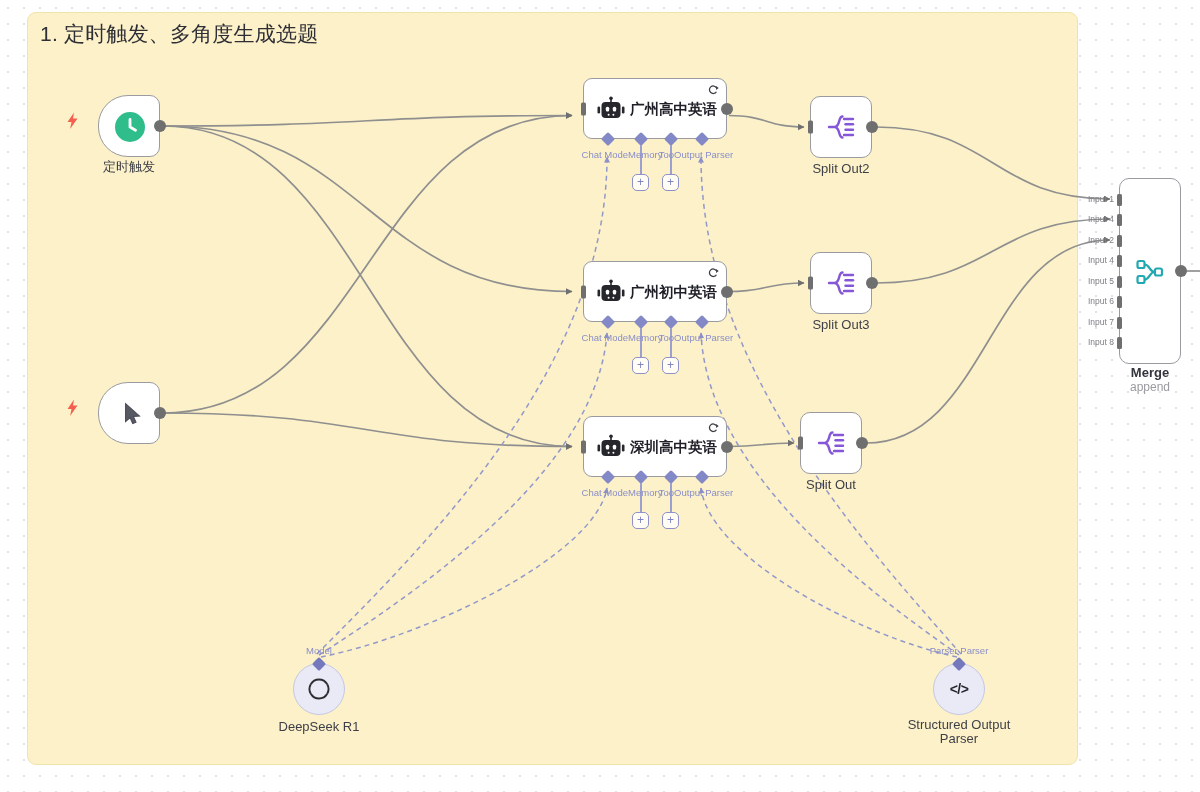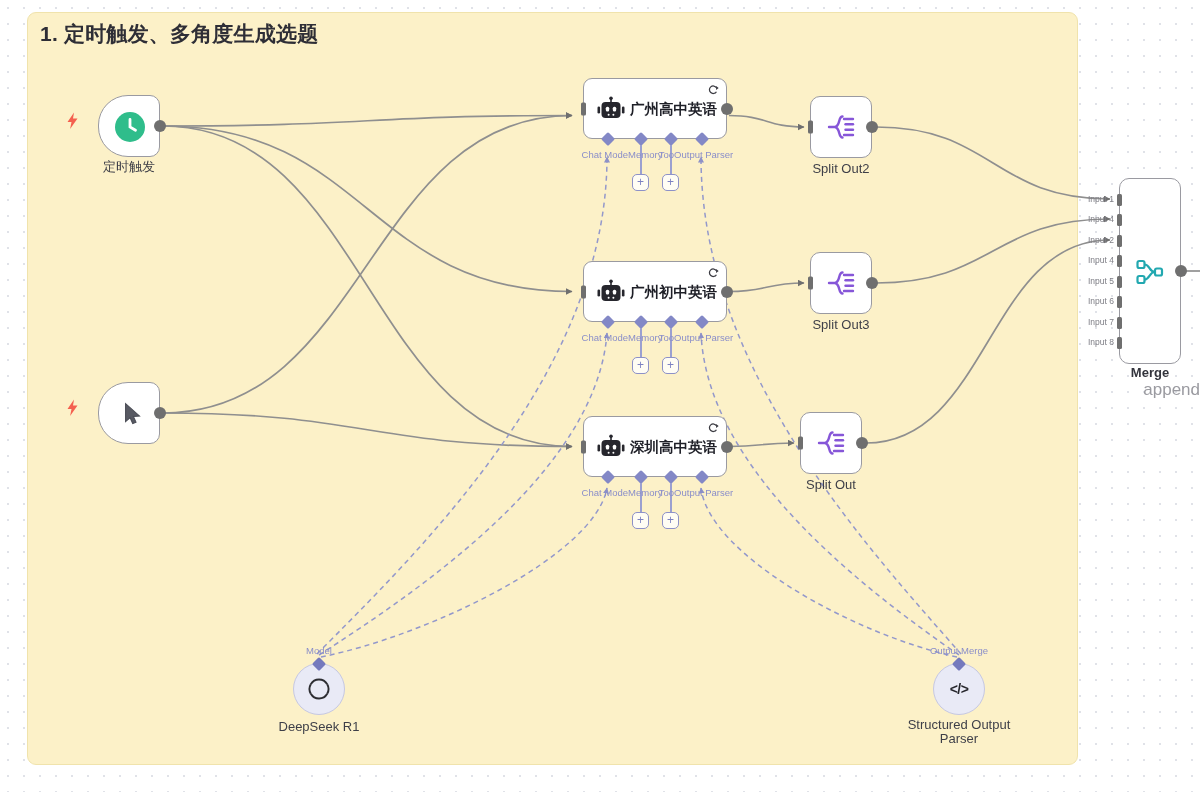--- a/index.html
+++ b/index.html
@@ -9,21 +9,21 @@
     background-color:#ffffff;
     background-image:radial-gradient(circle,#e0e2e8 1.1px,transparent 1.3px);
     background-size:16px 16px;
     overflow:hidden;
   }
   #canvas { position:relative; width:1200px; height:792px; }
 
   
   .sticky { position:absolute; left:27px; top:12px; width:1051px; height:753px;
     background:#FCF1C8; border:1px solid #F0E3AC; border-radius:9px; }
-  .sticky-title { position:absolute; left:40px; top:20px; font-size:21px; font-weight:bold;
+  .sticky-title { position:absolute; left:40px; top:20px; font-size:21px; font-weight:normal;
     color:#2e2e36; letter-spacing:.2px; }
 
   
   svg.wires { position:absolute; left:0; top:0; pointer-events:none; }
 
   
   .node { position:absolute; background:#fff; border:1.7px solid #9a9aa1; }
   .trigger { width:62px; height:62px; border-radius:30px 10px 10px 30px; }
   .square  { width:62px; height:62px; border-radius:10px; }
   .agent   { width:144px; height:61px; border-radius:9px; }
@@ -58,21 +58,21 @@
   .top-diamond { position:absolute; left:50%; top:-5px; width:10px; height:10px; background:#7479bd;
     transform:translateX(-50%) rotate(45deg); border-radius:1.5px; }
   .top-plabel { position:absolute; left:50%; top:-19px; transform:translateX(-50%); font-size:9.5px;
     color:#8a8ec9; white-space:nowrap; }
   .code-glyph { font-size:14px; font-weight:700; color:#26262c; letter-spacing:-.5px; }
 
   
   .m-bar { position:absolute; left:-3px; width:5px; height:12px; border-radius:1.5px; background:#6f6f6f; }
   .m-label { position:absolute; left:1062px; width:52px; text-align:right; font-size:8.5px; color:#7f7f86; }
   .merge-title { font-weight:600; color:#33343c; }
-  .merge-sub { font-size:17px; color:#9a9aa0;text-align:right; }
+  .merge-sub { font-size:12px; color:#9a9aa0; }
 
   .clock-circle { position:absolute; left:16px; top:16px; width:30px; height:30px;
     border-radius:50%; background:#2FBD8B; }
   .cursor-wrap { position:absolute; left:19px; top:17px; }
 </style>
 </head>
 <body>
 
 <div id="canvas">
 
@@ -327,19 +327,19 @@
         <path d="M0,-9.5 A9.5,9.5 0 0 1 8.2,-4.75" transform="rotate(120)"></path>
         <path d="M0,-9.5 A9.5,9.5 0 0 1 8.2,-4.75" transform="rotate(180)"></path>
         <path d="M0,-9.5 A9.5,9.5 0 0 1 8.2,-4.75" transform="rotate(240)"></path>
         <path d="M0,-9.5 A9.5,9.5 0 0 1 8.2,-4.75" transform="rotate(300)"></path>
       </g>
     </svg>
   </div>
   <div class="node-label" style="left:249px;top:720px;width:140px">DeepSeek R1</div>
 
   <div class="circle-node" style="left:933px;top:663px">
-    <span class="top-plabel">Output Merge</span>
+    <span class="top-plabel">Parser Parser</span>
     <span class="top-diamond"></span>
     <span class="code-glyph">&lt;/&gt;</span>
   </div>
   <div class="node-label" style="left:889px;top:718px;width:140px">Structured Output Parser</div>
 
 </div>
 
 </body></html>

